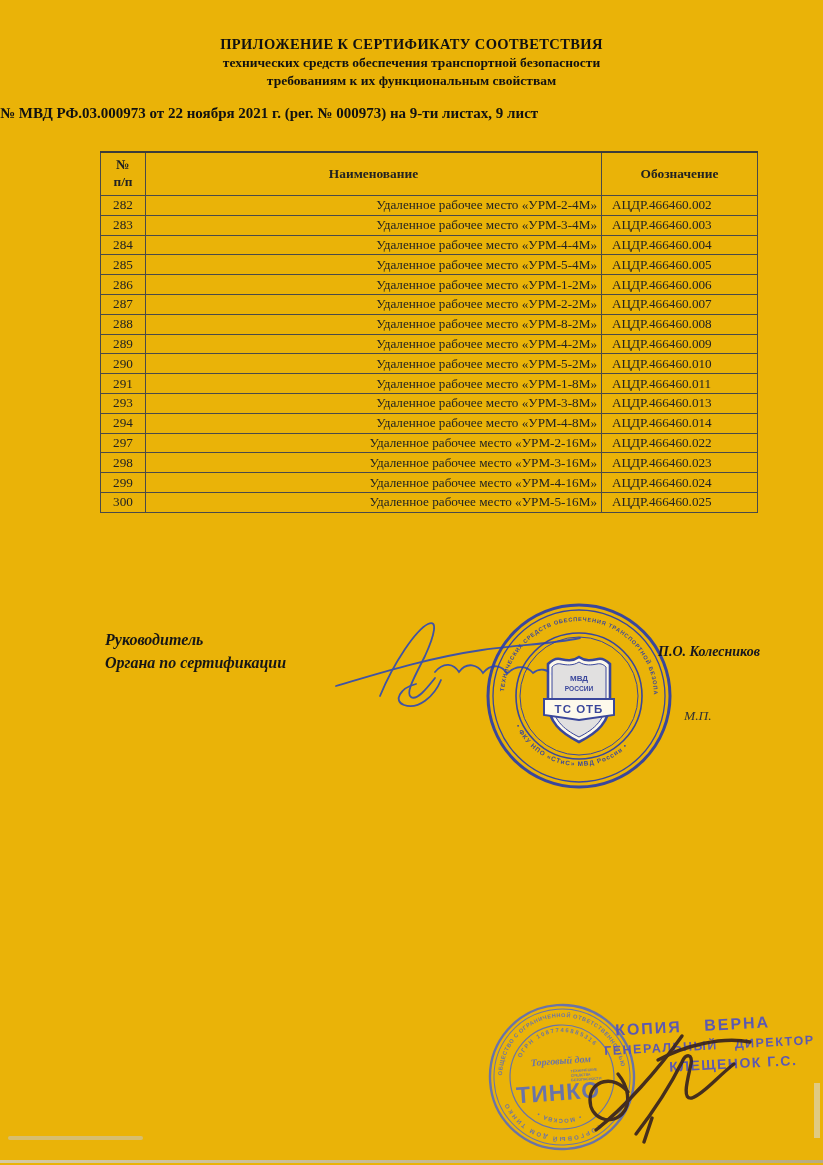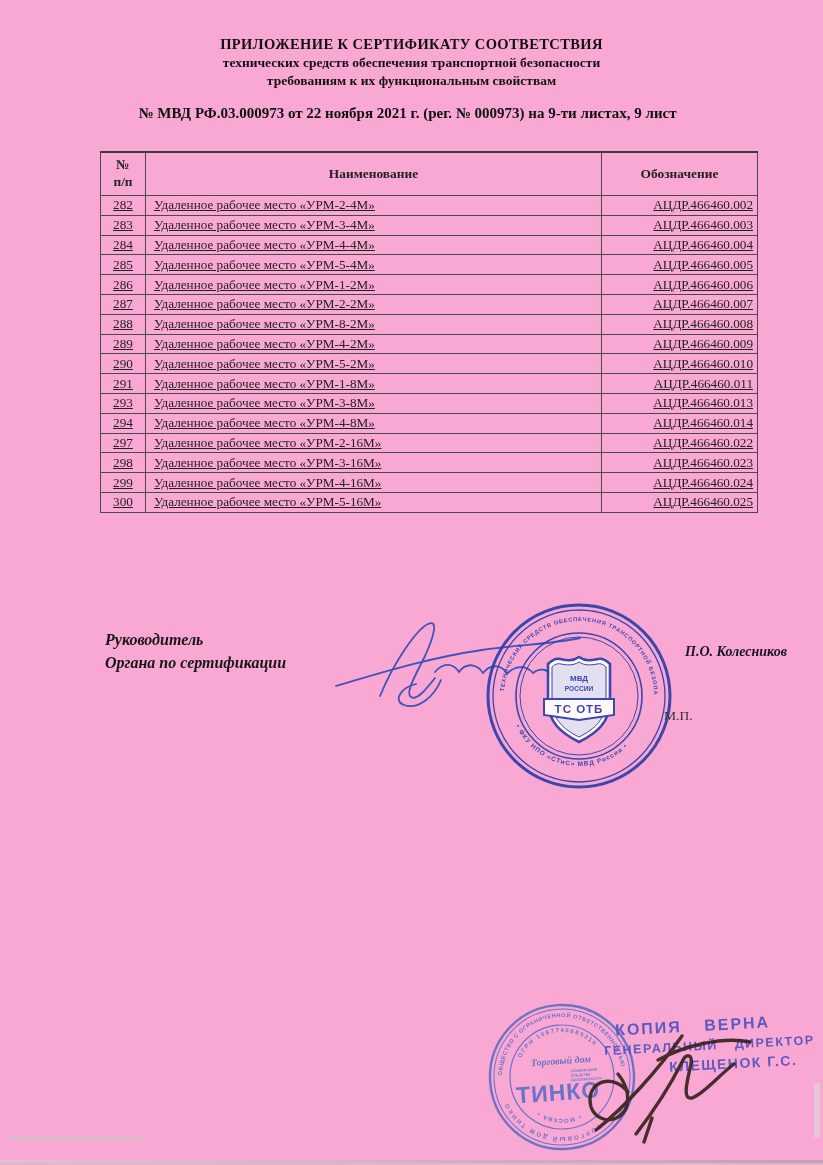--- a/index.html
+++ b/index.html
@@ -4,61 +4,61 @@
 <style>
   html,body{margin:0;padding:0;}
   body{
     background:#e8e8e6;
     font-family:"Liberation Serif","DejaVu Serif",serif;
   }
   .page{
     position:relative;
     width:823px;height:1165px;
     margin:0 auto;
-    background:#f9a8d4;
+    background:#eab308;
     overflow:hidden;
     color:#1d1d1d;
   }
   
   .doc-header{position:absolute;top:36px;left:0;width:823px;text-align:center;}
   .title-main{font-weight:bold;font-size:14.5px;letter-spacing:.4px;color:#111;}
   .title-sub{font-weight:bold;font-size:13.5px;margin-top:2px;color:#111;}
-  .number-line{position:absolute;top:105px;left:0;width:815px;text-align:center;
+  .number-line{position:absolute;top:105px;left:0;width:815px;
     font-weight:bold;font-size:15px;color:#111;}
   
   .cert-table{
     position:absolute;left:100px;top:151px;width:657px;
     border-collapse:collapse;table-layout:fixed;
     font-size:13.2px;color:#222;
   }
   .cert-table col.c-num{width:45px;}
   .cert-table col.c-name{width:456px;}
   .cert-table col.c-des{width:156px;}
   .cert-table th,.cert-table td{
     border:1px solid #4a4a48;
     padding:0 4px;
     overflow:hidden;white-space:nowrap;
   }
   .cert-table thead th{
     border-top:2.5px solid #3c3c3a;
     font-weight:bold;text-align:center;vertical-align:middle;
     height:42px;font-size:13.4px;
   }
-  .cert-table tbody td{height:18.8px;text-decoration:underline;}
+  .cert-table tbody td{height:18.8px;}
   .cell-num{text-align:center;}
-  .cell-name{text-align:left;padding-left:8px !important;}
-  .cell-des{text-align:right;padding-left:10px !important;}
+  .cell-name{text-align:right;padding-left:8px !important;}
+  .cell-des{text-align:left;padding-left:10px !important;}
   .th-num span{display:block;line-height:1.25;}
   
   .sig-label{position:absolute;left:105px;top:628px;
     font-weight:bold;font-style:italic;font-size:16px;line-height:1.45;color:#161616;}
   .signer-name{position:absolute;left:658px;top:644px;
-    font-weight:bold;font-style:italic;font-size:14px;color:#16161f;padding-left:27px;}
-  .mp-note{position:absolute;left:664px;top:708px;
-    font-size:13.5px;color:#333;}
+    font-weight:bold;font-style:italic;font-size:14px;color:#16161f;}
+  .mp-note{position:absolute;left:684px;top:708px;
+    font-style:italic;font-size:13.5px;color:#333;}
   .blue-signature{position:absolute;left:322px;top:600px;}
   .mvd-stamp{position:absolute;left:484px;top:601px;opacity:.92;}
   
   .tinko-stamp{position:absolute;left:487px;top:1002px;opacity:.85;transform:rotate(-4deg);}
   .copy-stamp{
     position:absolute;left:616px;top:1016px;width:210px;
     transform:rotate(-3deg);
     font-family:"Liberation Sans","DejaVu Sans",sans-serif;
     font-weight:bold;color:#5152c0;opacity:.92;
   }

